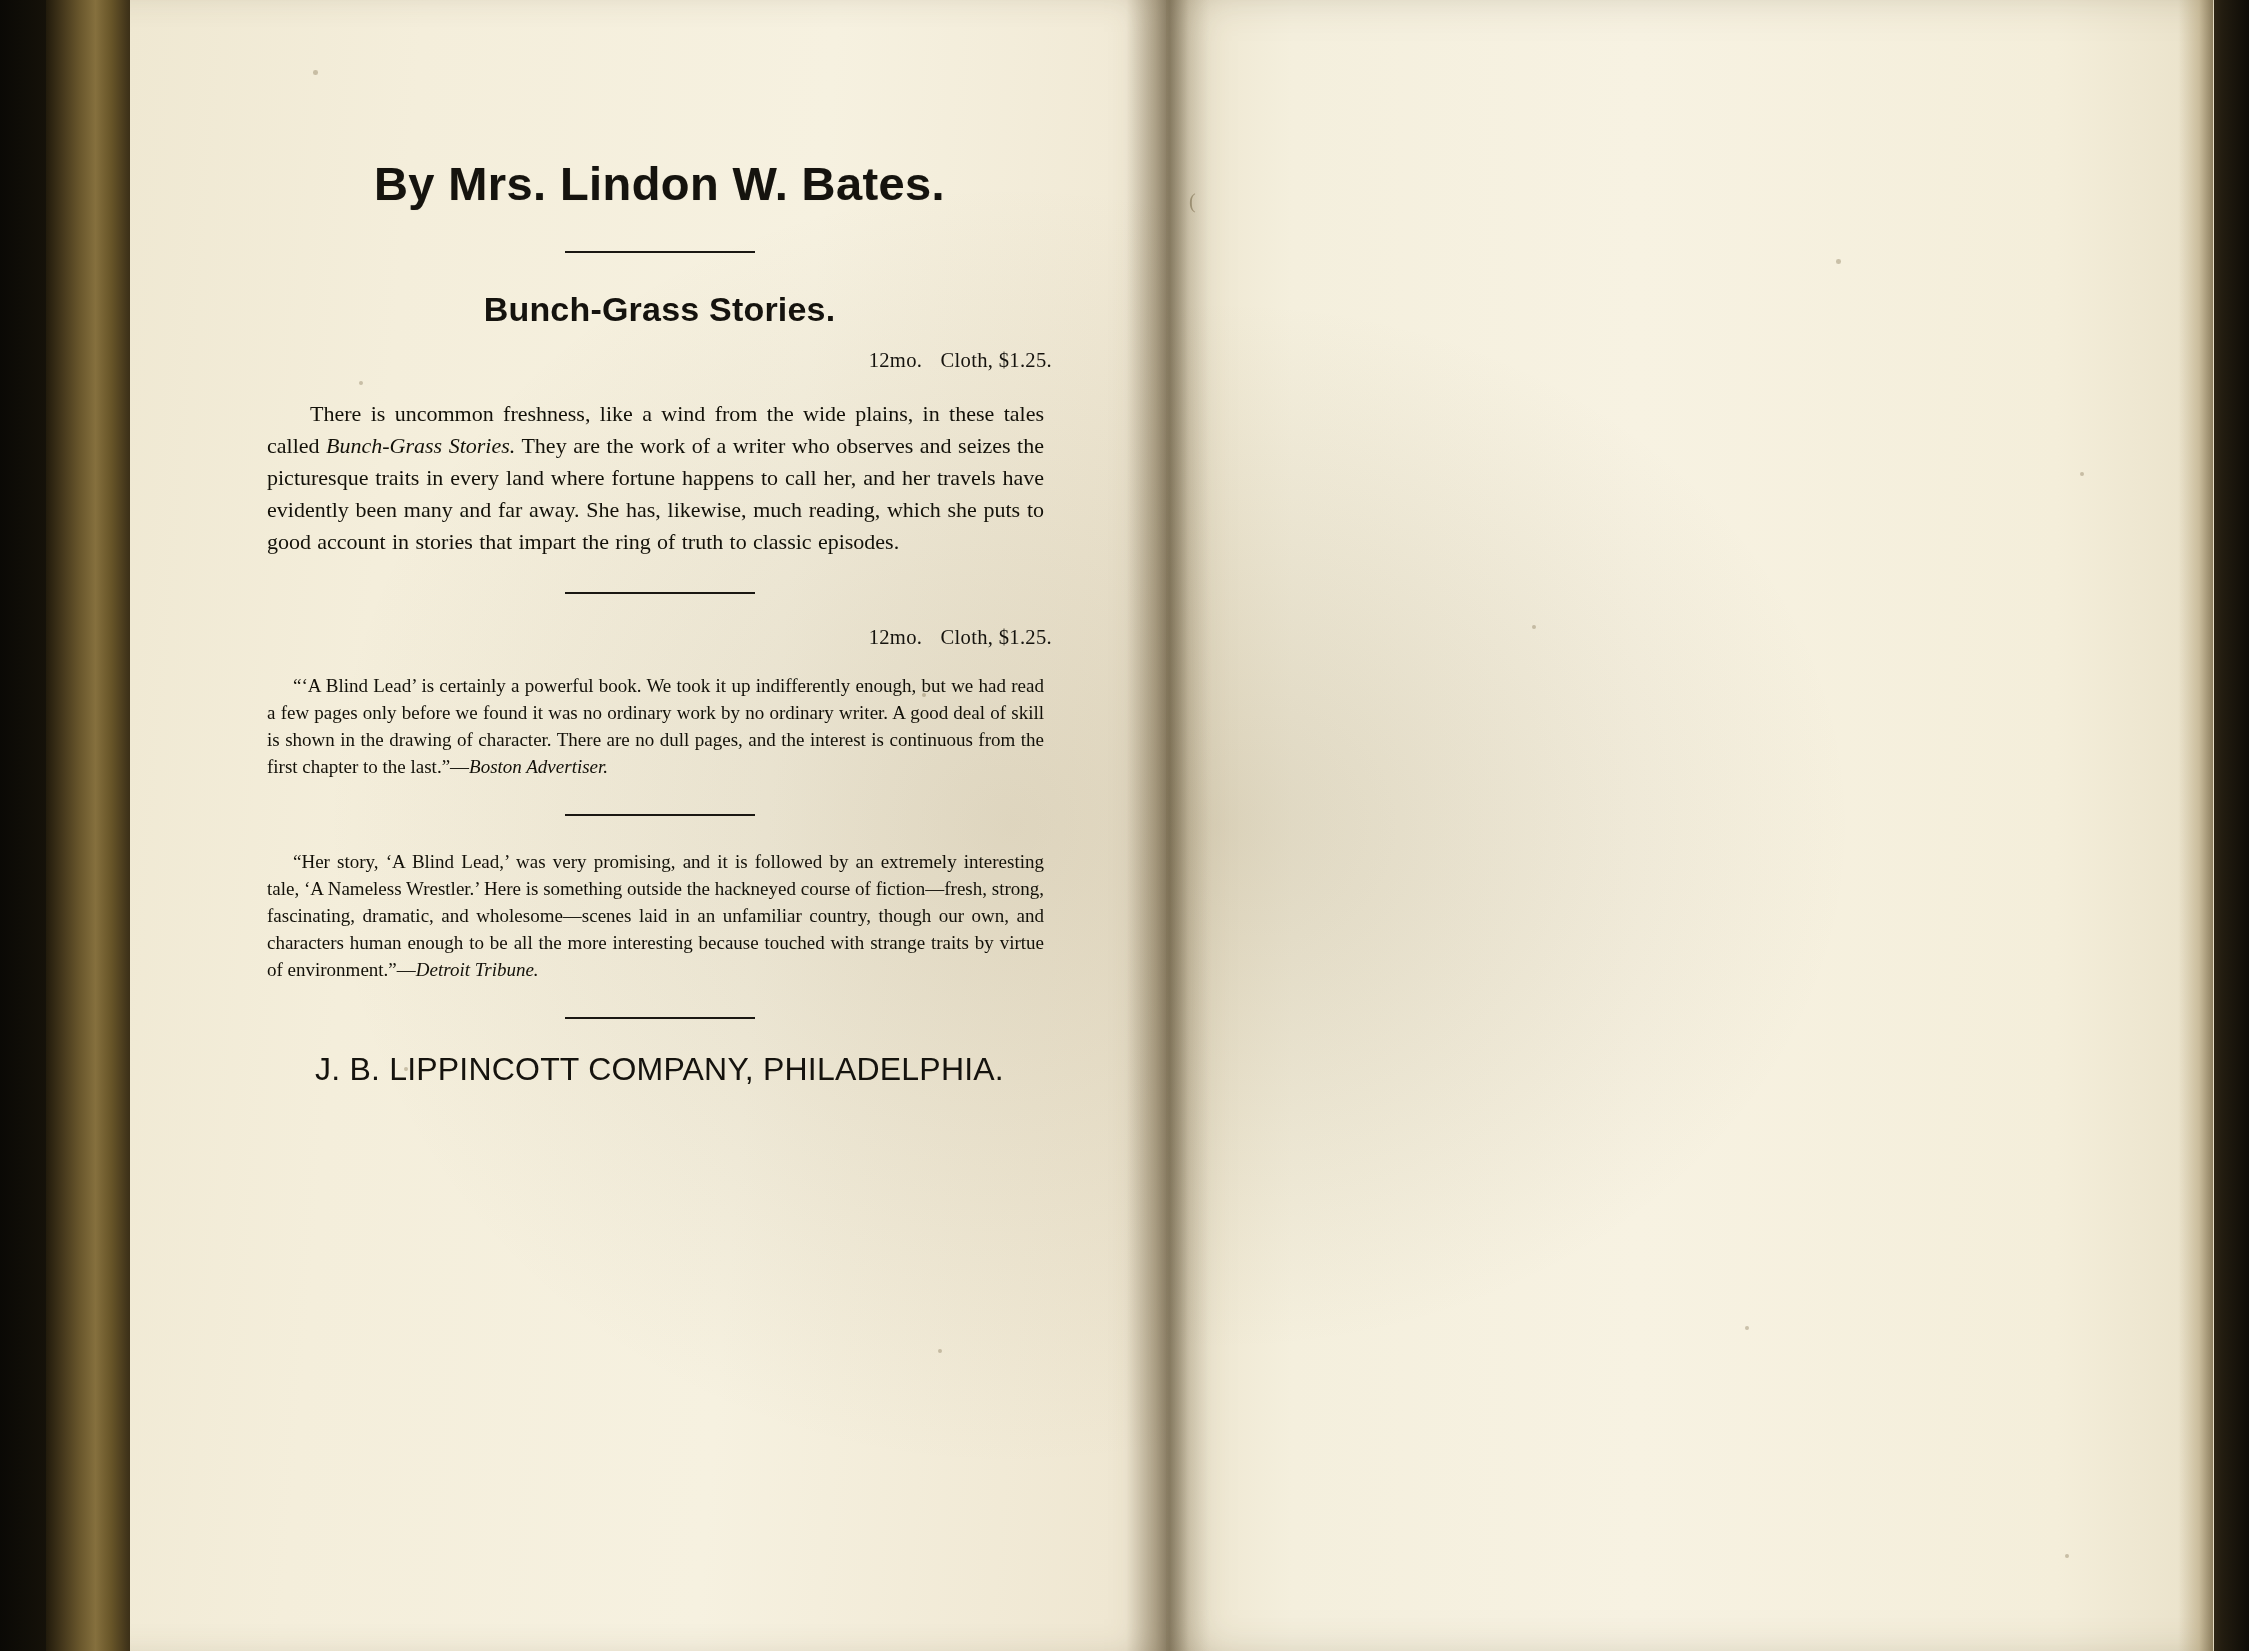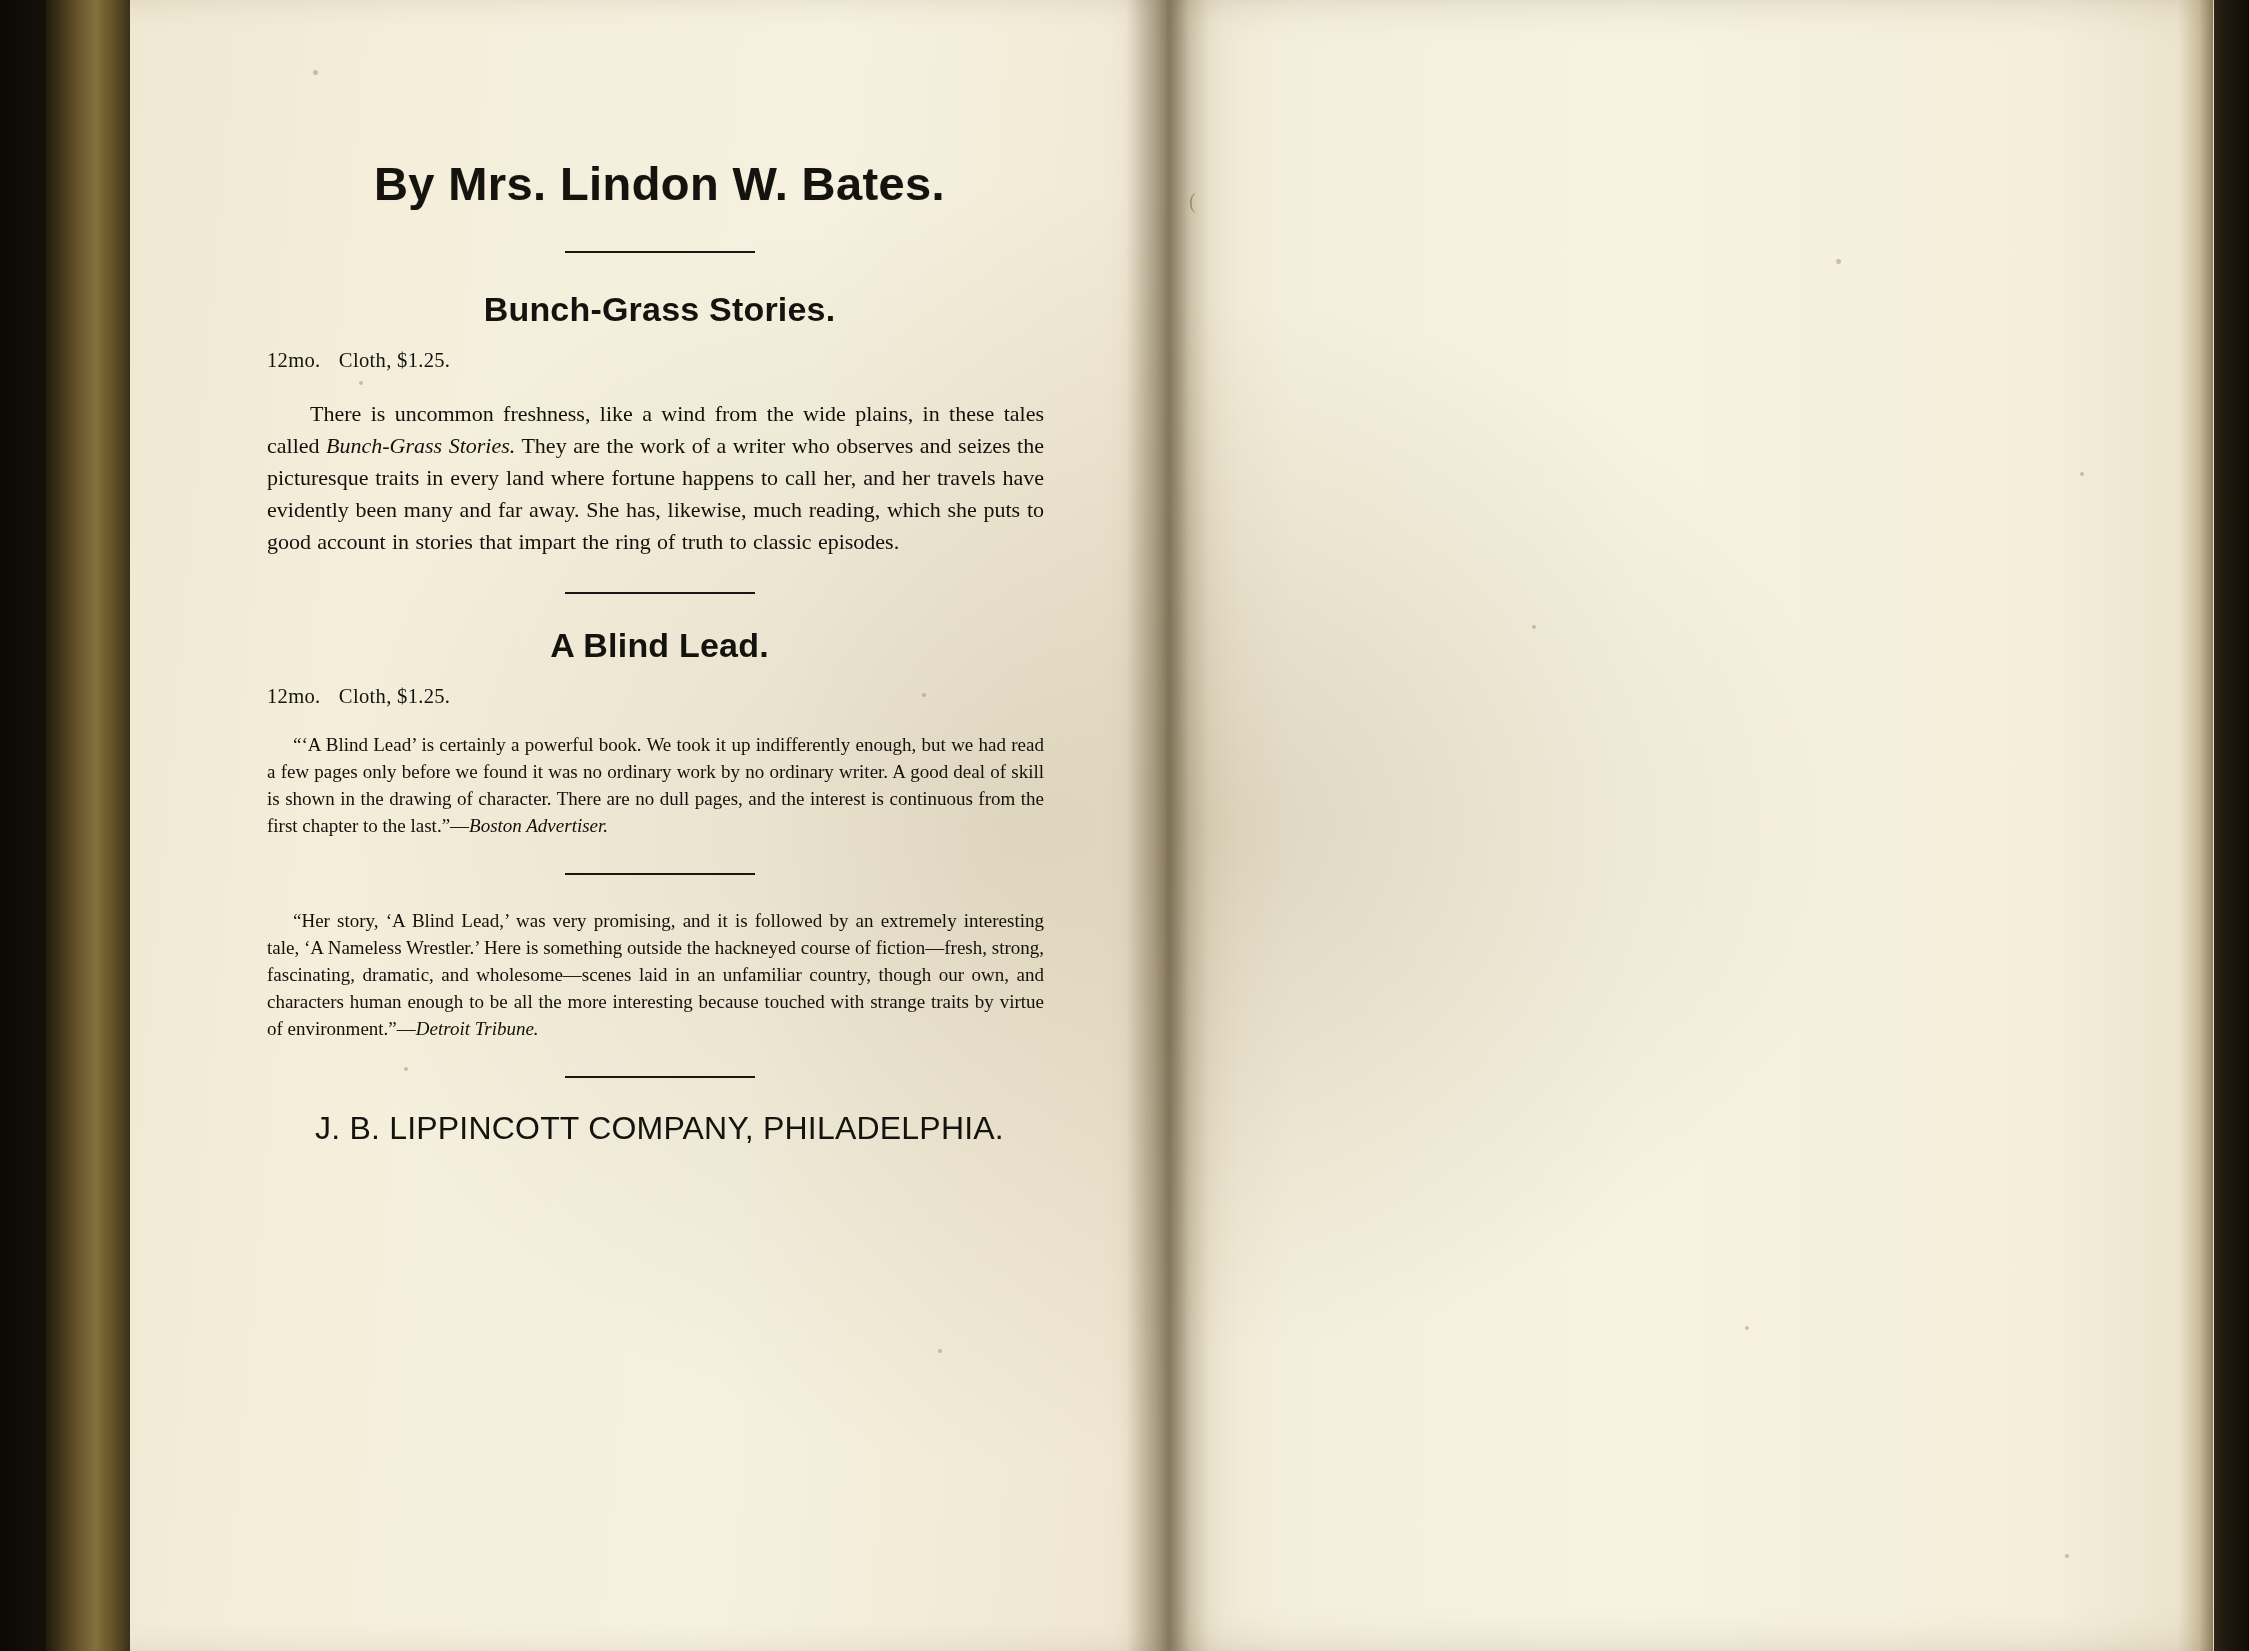--- a/index.html
+++ b/index.html
@@ -145,21 +145,21 @@
     font-size: 22px;
     letter-spacing: 1.9px;
     text-align: center;
     margin: 17px 0 0 0;
     color: #15130e;
   }
 
   .price {
     font-family: "Liberation Serif", serif;
     font-size: 20.6px;
-    text-align: left;
+    text-align: right;
     margin: 20px 0 0 0;
     letter-spacing: 0.3px;
     color: #15130e;
   }
   .price .sp { display: inline-block; width: 18.3px; }
 
   .blurb {
     font-family: "Liberation Serif", serif;
     font-size: 22px;
     line-height: 32px;
@@ -227,21 +227,20 @@
         <h2 class="book-title">Bunch-Grass Stories.</h2>
         <p class="price">
           <span>12mo.</span><span class="sp"></span><span>Cloth, $1.25.</span>
         </p>
         <p class="blurb"><span>There is uncommon freshness, like a wind from the wide plains, in these tales called </span><i>Bunch-Grass Stories.</i><span>  They are the work of a writer who observes and seizes the picturesque traits in every land where fortune happens to call her, and her travels have evidently been many and far away.  She has, likewise, much reading, which she puts to good account in stories that impart the ring of truth to classic episodes.</span></p>
       </div>
 
       <div class="rule tight"></div>
 
       <div>
-        <h2 class="book-title">A Blind Lead.</h2>
         <p class="price">
           <span>12mo.</span><span class="sp"></span><span>Cloth, $1.25.</span>
         </p>
         <p class="quote"><span>“‘A Blind Lead’ is certainly a powerful book.  We took it up indifferently enough, but we had read a few pages only before we found it was no ordinary work by no ordinary writer.  A good deal of skill is shown in the drawing of character.  There are no dull pages, and the interest is continuous from the first chapter to the last.”—</span><i>Boston Advertiser.</i></p>
       </div>
 
       <div class="rule tight"></div>
 
       <div>
         <p class="quote"><span>“Her story, ‘A Blind Lead,’ was very promising, and it is followed by an extremely interesting tale, ‘A Nameless Wrestler.’  Here is something outside the hackneyed course of fiction—fresh, strong, fascinating, dramatic, and wholesome—scenes laid in an unfamiliar country, though our own, and characters human enough to be all the more interesting because touched with strange traits by virtue of environment.”—</span><i>Detroit Tribune.</i></p>

